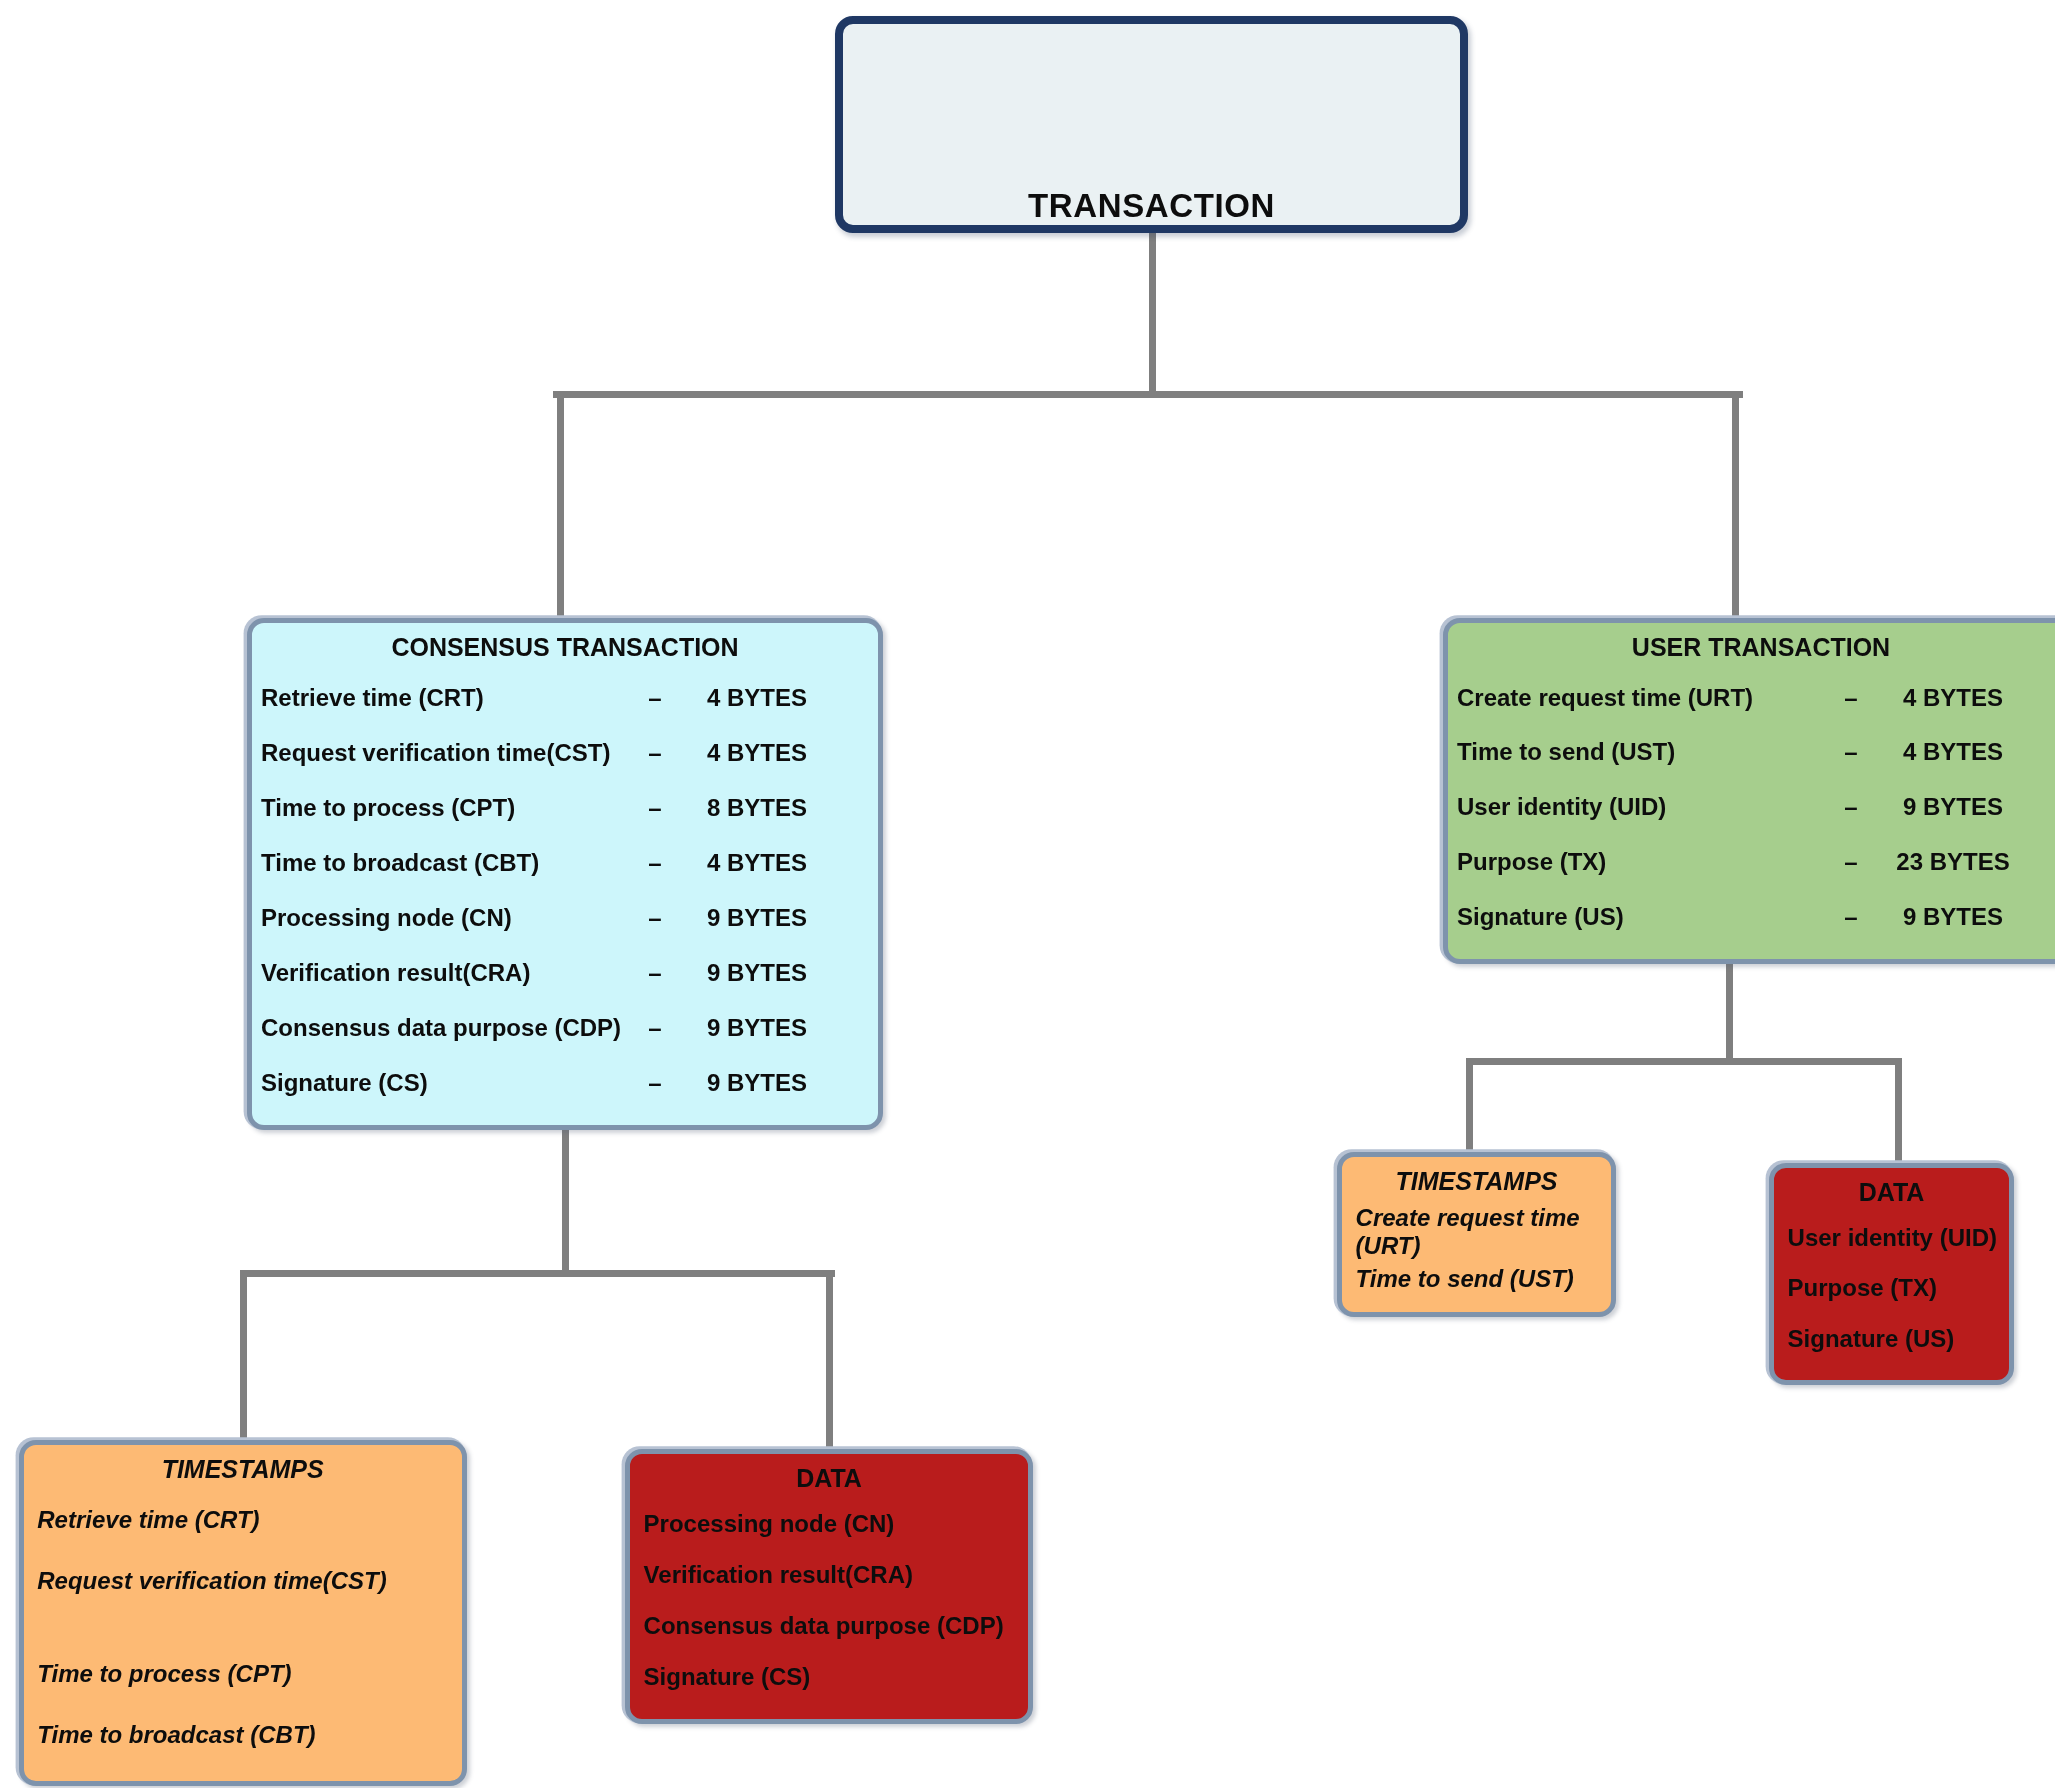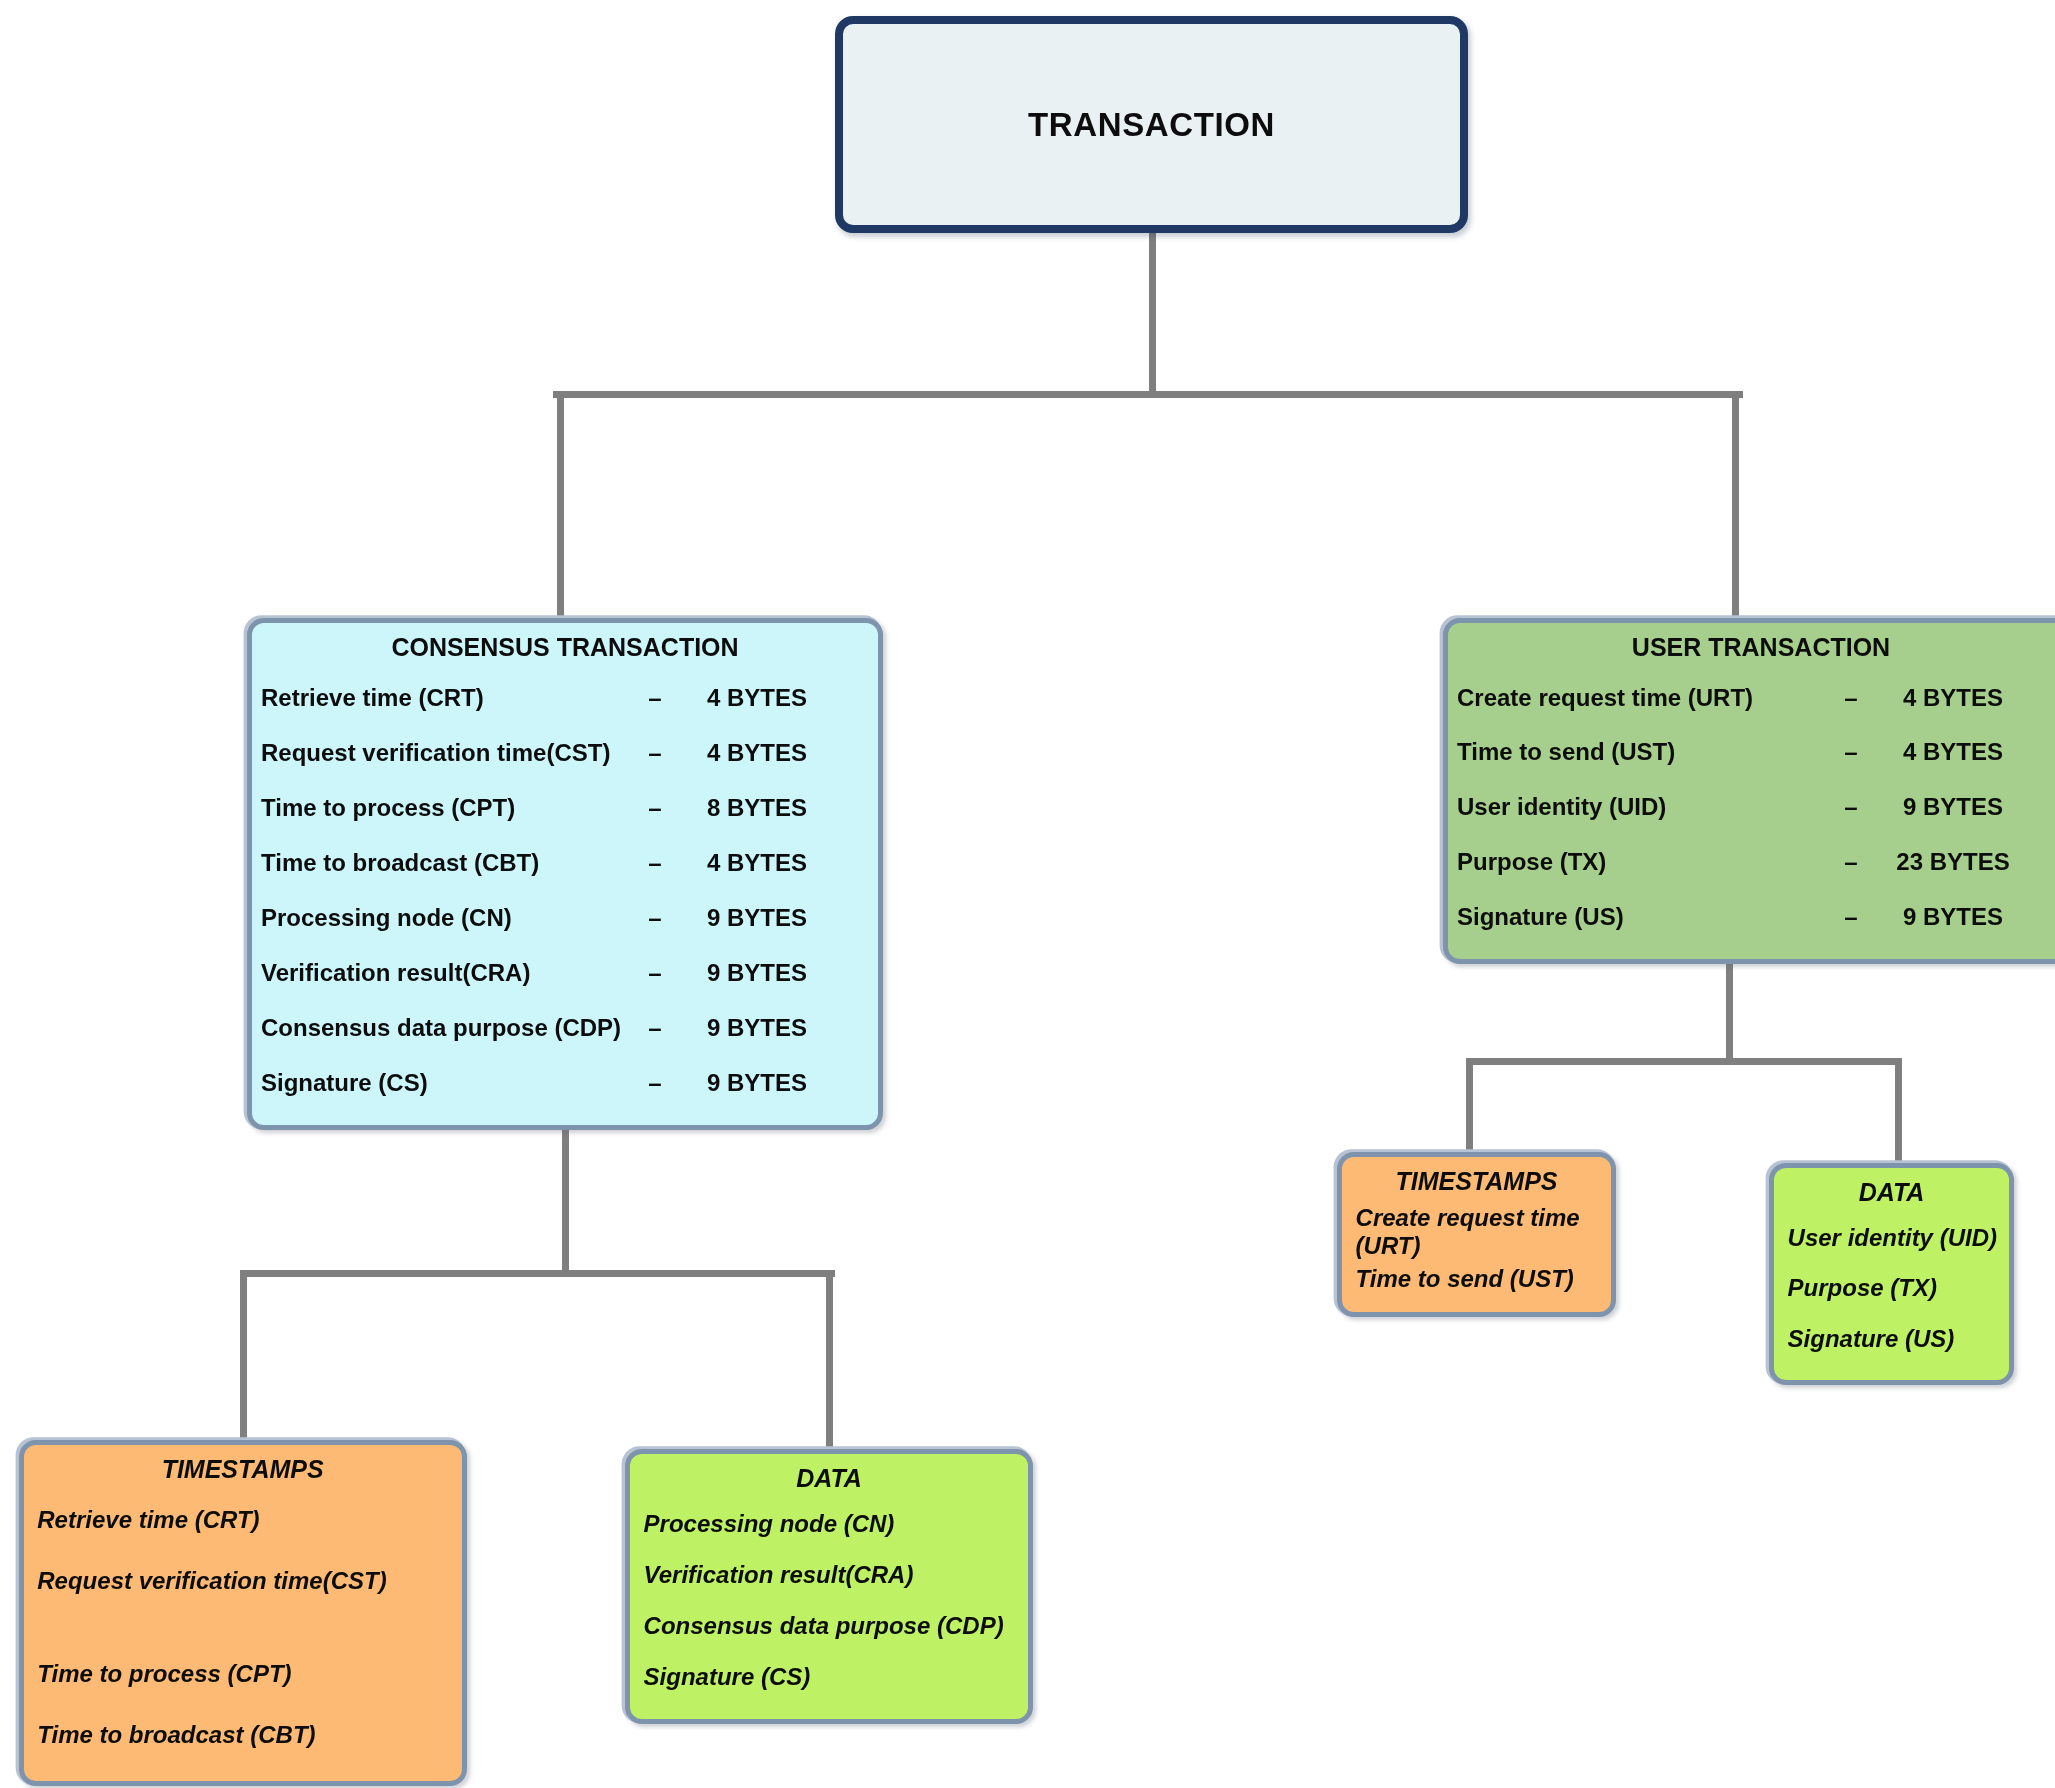--- a/index.html
+++ b/index.html
@@ -21,21 +21,21 @@
     align-items:center;justify-content:center;
   }
   .roottitle{font-size:33px;letter-spacing:0.6px;}
   .childbox{
     border:5.7px solid #7e93ac;
     box-shadow:-2.3px -1.7px 0 1.1px #b7c2d3, 2.3px 2.8px 4.5px rgba(90,100,120,0.30);
   }
   .consensus{background:#cdf6fb;}
   .user{background:#a6ce8d;}
   .ts{background:#fdba74;font-style:italic;}
-  .dt{background:#bef264;font-style:italic;}
+  .dt{background:#b91c1c;}
   .boxtitle{font-size:25px;text-align:center;margin-top:10.2px;flex:0 0 auto;}
   .rows{flex:1 1 auto;display:flex;flex-direction:column;justify-content:space-around;
         padding:8px 36px 14.7px 9px;}
   .row{display:grid;grid-template-columns:1fr 34px 170px;align-items:center;font-size:24px;}
   .row .lbl{text-align:left;}
   .row .dash{text-align:center;}
   .row .size{text-align:center;}
   .items{flex:1 1 auto;display:flex;flex-direction:column;justify-content:space-around;
          padding:5.7px 11.3px 16px 13.6px;}
   .item{font-size:24px;text-align:left;}
@@ -54,21 +54,21 @@
   <div class="conn" style="left:562px;top:1128px;width:7.3px;height:147px;"></div>
   <div class="conn" style="left:240px;top:1270px;width:595px;height:7.3px;"></div>
   <div class="conn" style="left:240px;top:1270px;width:7.3px;height:173px;"></div>
   <div class="conn" style="left:826px;top:1270px;width:7.3px;height:182px;"></div>
 
   <div class="conn" style="left:1726px;top:962px;width:7.3px;height:102px;"></div>
   <div class="conn" style="left:1466px;top:1058px;width:436px;height:7.3px;"></div>
   <div class="conn" style="left:1466px;top:1058px;width:7.3px;height:96px;"></div>
   <div class="conn" style="left:1895px;top:1058px;width:7.3px;height:107px;"></div>
 
-  <div class="box rootbox" style="left:835px;top:16px;width:633px;height:217px;">
+  <div class="box rootbox" style="left:835px;top:16px;width:633px;height:217px;justify-content:flex-end;">
     <div class="roottitle">TRANSACTION</div>
   </div>
 
   <div class="box childbox consensus" style="left:247px;top:618px;width:636px;height:512px;">
     <div class="boxtitle">CONSENSUS TRANSACTION</div>
     <div class="rows">
       <div class="row">
         <span class="lbl">Retrieve time (CRT)</span>
         <span class="dash">–</span>
         <span class="size">4 BYTES</span>

